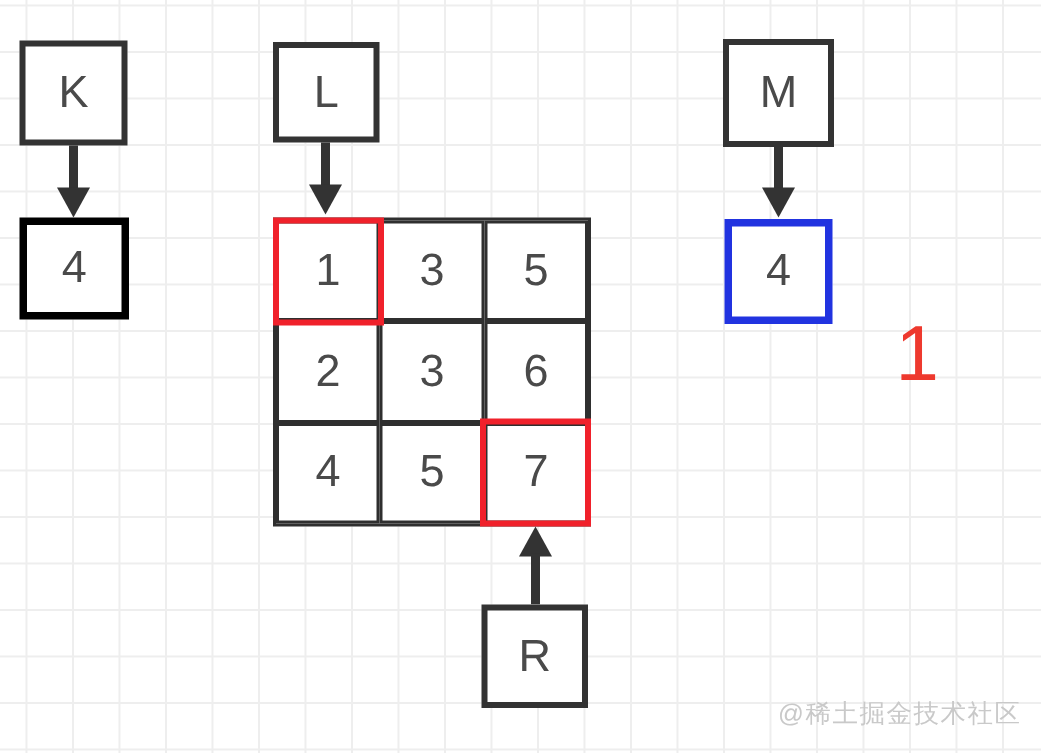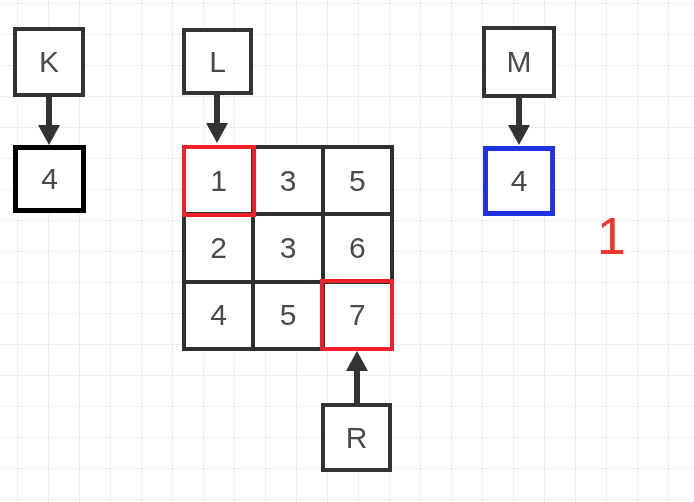--- a/index.html
+++ b/index.html
@@ -162,14 +162,15 @@
   <div class="arrow">
     <div class="head-up" style="left:346px; top:351px;"></div>
     <div class="stem" style="left:354px; top:369px; height:34px;"></div>
   </div>
   <div class="pbox pbox-r">
     <span>R</span>
   </div>
 
   <div class="count">1</div>
 
+  <div class="watermark">@稀土掘金技术社区</div>
 
 </div>
 
 </body></html>

